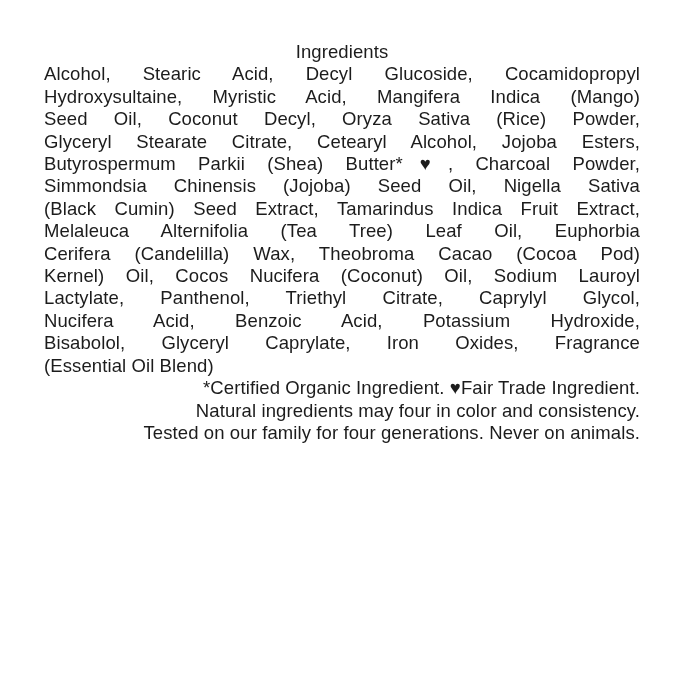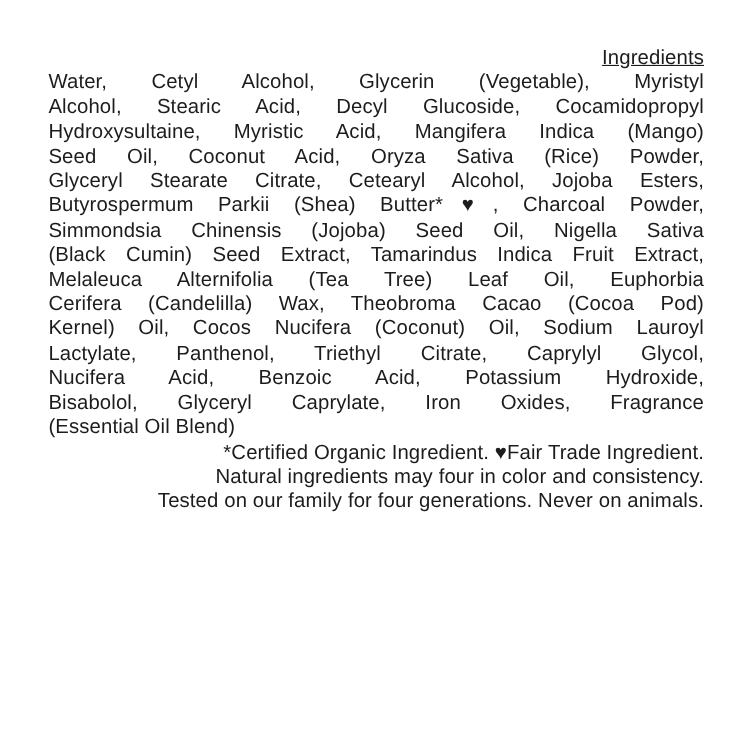--- a/index.html
+++ b/index.html
@@ -15,22 +15,21 @@
     box-sizing: border-box;
     padding: 41px 39px 0 44px;
     font-family: "Liberation Sans", "DejaVu Sans", sans-serif;
     font-size: 18.5px;
     line-height: 22.4px;
     color: #1c1c1c;
     letter-spacing: 0.1px;
     overflow: hidden;
   }
   .heading {
-    text-align: right;
-    text-decoration: underline;
+    text-align: center;
   }
   .ingredients .jline {
     text-align: justify;
     text-align-last: justify;
     white-space: normal;
   }
   .ingredients .jline:last-child {
     text-align: center;
     text-align-last: left;
   }
@@ -38,24 +37,23 @@
     text-align: right;
   }
 </style>
 </head>
 <body>
 
 <div class="page">
   <div class="heading">Ingredients</div>
 
   <div class="ingredients">
-      <div class="jline">Water, Cetyl Alcohol, Glycerin (Vegetable), Myristyl</div>
       <div class="jline">Alcohol, Stearic Acid, Decyl Glucoside, Cocamidopropyl</div>
       <div class="jline">Hydroxysultaine, Myristic Acid, Mangifera Indica (Mango)</div>
-      <div class="jline">Seed Oil, Coconut Acid, Oryza Sativa (Rice) Powder,</div>
+      <div class="jline">Seed Oil, Coconut Decyl, Oryza Sativa (Rice) Powder,</div>
       <div class="jline">Glyceryl Stearate Citrate, Cetearyl Alcohol, Jojoba Esters,</div>
       <div class="jline">Butyrospermum Parkii (Shea) Butter*♥, Charcoal Powder,</div>
       <div class="jline">Simmondsia Chinensis (Jojoba) Seed Oil, Nigella Sativa</div>
       <div class="jline">(Black Cumin) Seed Extract, Tamarindus Indica Fruit Extract,</div>
       <div class="jline">Melaleuca Alternifolia (Tea Tree) Leaf Oil, Euphorbia</div>
       <div class="jline">Cerifera (Candelilla) Wax, Theobroma Cacao (Cocoa Pod)</div>
       <div class="jline">Kernel) Oil, Cocos Nucifera (Coconut) Oil, Sodium Lauroyl</div>
       <div class="jline">Lactylate, Panthenol, Triethyl Citrate, Caprylyl Glycol,</div>
       <div class="jline">Nucifera Acid, Benzoic Acid, Potassium Hydroxide,</div>
       <div class="jline">Bisabolol, Glyceryl Caprylate, Iron Oxides, Fragrance</div>

